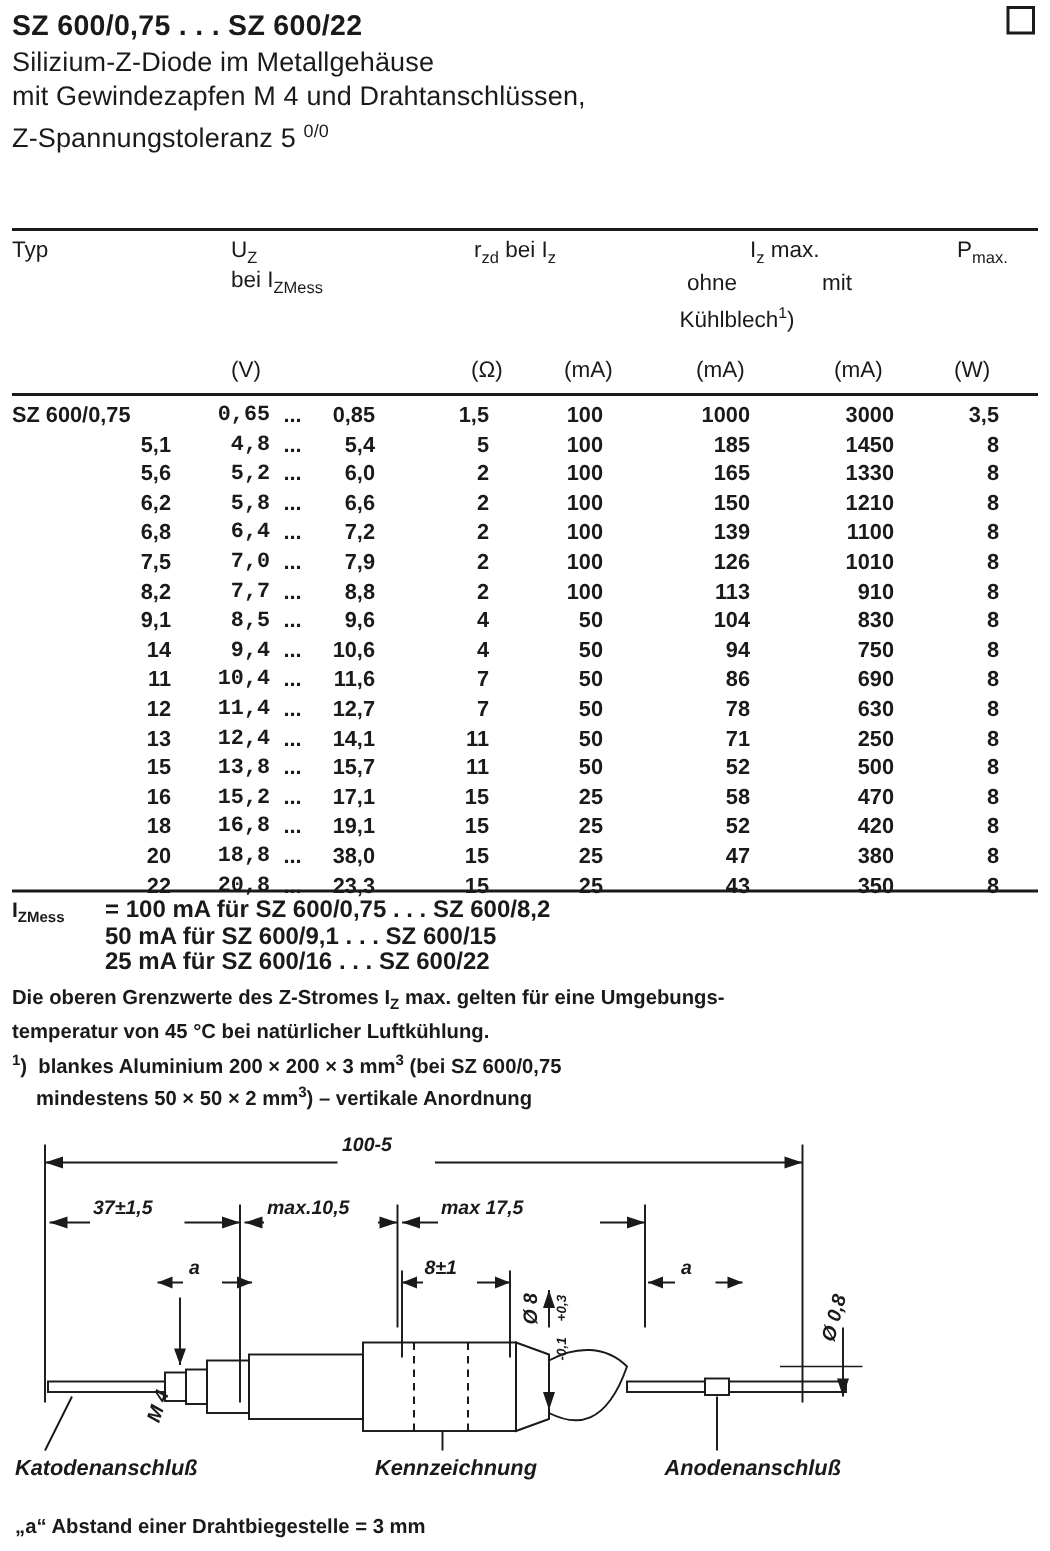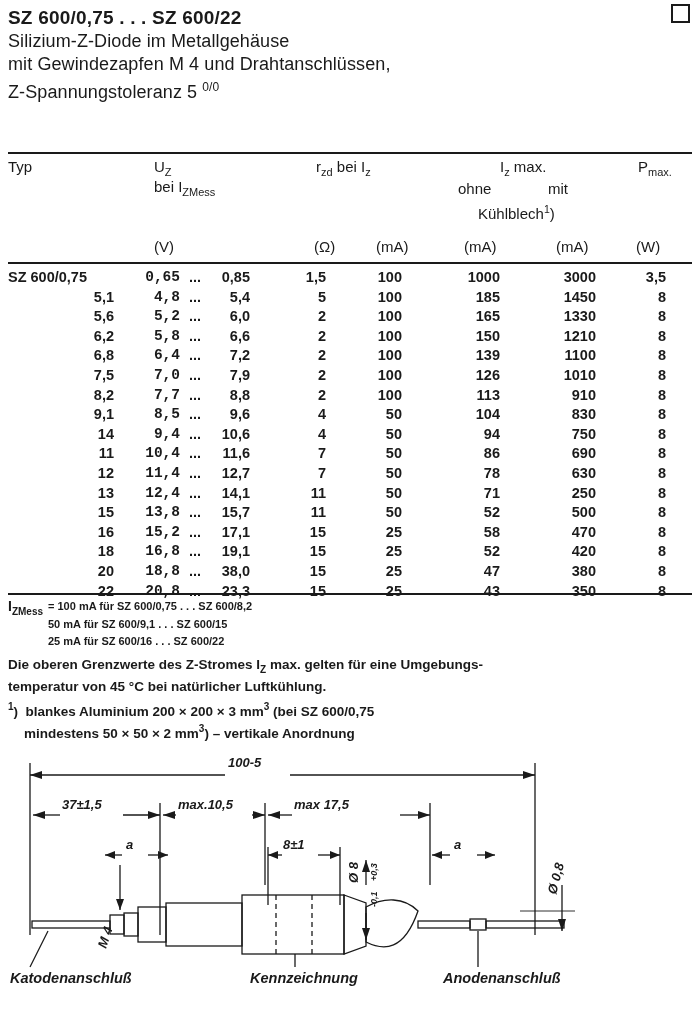--- a/index.html
+++ b/index.html
@@ -124,22 +124,22 @@
     font-weight: bold;
   }
   .notes .izmess-label {
     position: absolute;
     left: 0;
     top: 0;
     font-size: 14px;
   }
   .notes .izmess-label .sub { font-size: 10px; vertical-align: sub; }
   .izlines {
-    margin-left: 40px;
-    font-size: 11px;
+    margin-left: 62px;
+    font-size: 16px;
   }
   .izlines div { white-space: nowrap; }
   .para {
     margin-top: 5px;
     font-size: 13.5px;
     line-height: 17.5px;
   }
   .para .sub { font-size: 10px; vertical-align: sub; }
   .fn {
     margin-top: 3px;
@@ -190,21 +190,21 @@
       <div class="ch" style="left:0px; top:2px;">Typ</div>
 
       <div class="ch" style="left:146px; top:2px;">U<span class="sub">Z</span></div>
       <div class="ch" style="left:146px; top:22px;">bei I<span class="sub">ZMess</span></div>
 
       <div class="ch" style="left:308px; top:2px;">r<span class="sub">zd</span> bei I<span class="sub">z</span></div>
 
       <div class="ch" style="left:492px; top:2px;">I<span class="sub">z</span> max.</div>
       <div class="ch" style="left:450px; top:24px;">ohne</div>
       <div class="ch" style="left:540px; top:24px;">mit</div>
-      <div class="ch" style="left:470px; top:44px;">Kühlblech<span class="supnote">1</span>)</div>
+      <div class="ch" style="left:445px; top:44px;">Kühlblech<span class="supnote">1</span>)</div>
 
       <div class="ch" style="left:630px; top:2px;">P<span class="sub">max.</span></div>
 
       <div class="ch" style="left:146px; top:82px;">(V)</div>
       <div class="ch" style="left:306px; top:82px;">(Ω)</div>
       <div class="ch" style="left:368px; top:82px;">(mA)</div>
       <div class="ch" style="left:456px; top:82px;">(mA)</div>
       <div class="ch" style="left:548px; top:82px;">(mA)</div>
       <div class="ch" style="left:628px; top:82px;">(W)</div>
     </div>
@@ -515,14 +515,15 @@
         <text x="377" y="172" transform="rotate(-90 377 172)" font-size="9">-0,1</text>
         <text x="556" y="160" transform="rotate(-75 556 160)">Ø 0,8</text>
         <text x="106" y="214" transform="rotate(-72 106 214)">M 4</text>
         <text x="10" y="248" font-size="14.5">Katodenanschluß</text>
         <text x="250" y="248" font-size="14.5">Kennzeichnung</text>
         <text x="443" y="248" font-size="14.5">Anodenanschluß</text>
       </g>
     </svg>
   </div>
 
+  <div class="dwg-caption">„a“ Abstand einer Drahtbiegestelle = 3 mm</div>
 
 </div>
 
 </body></html>

